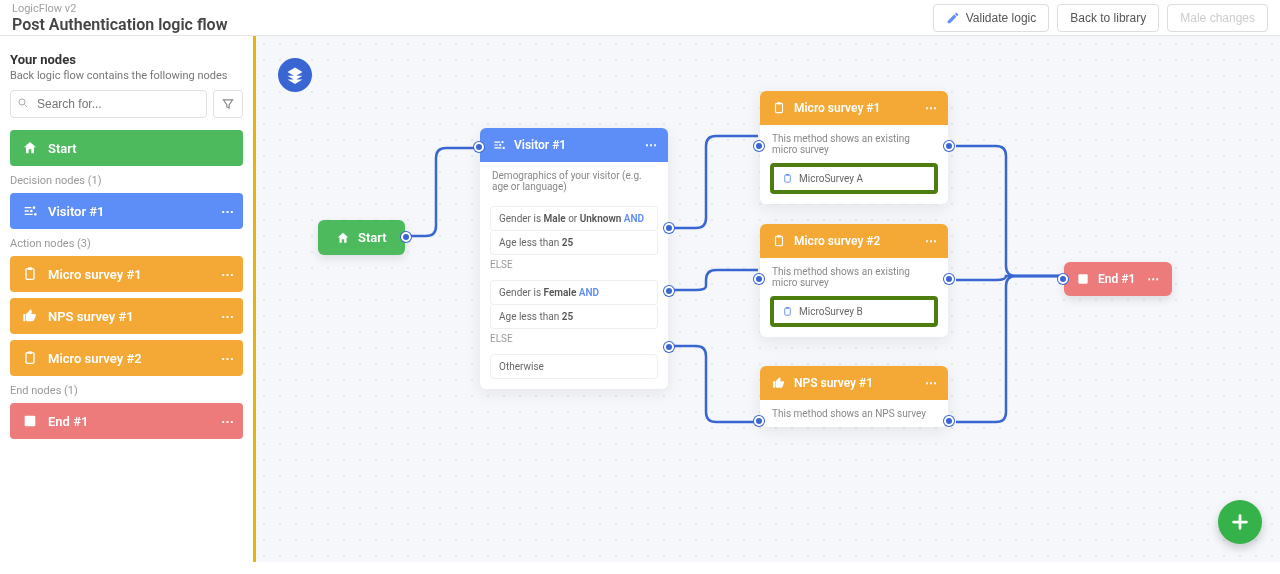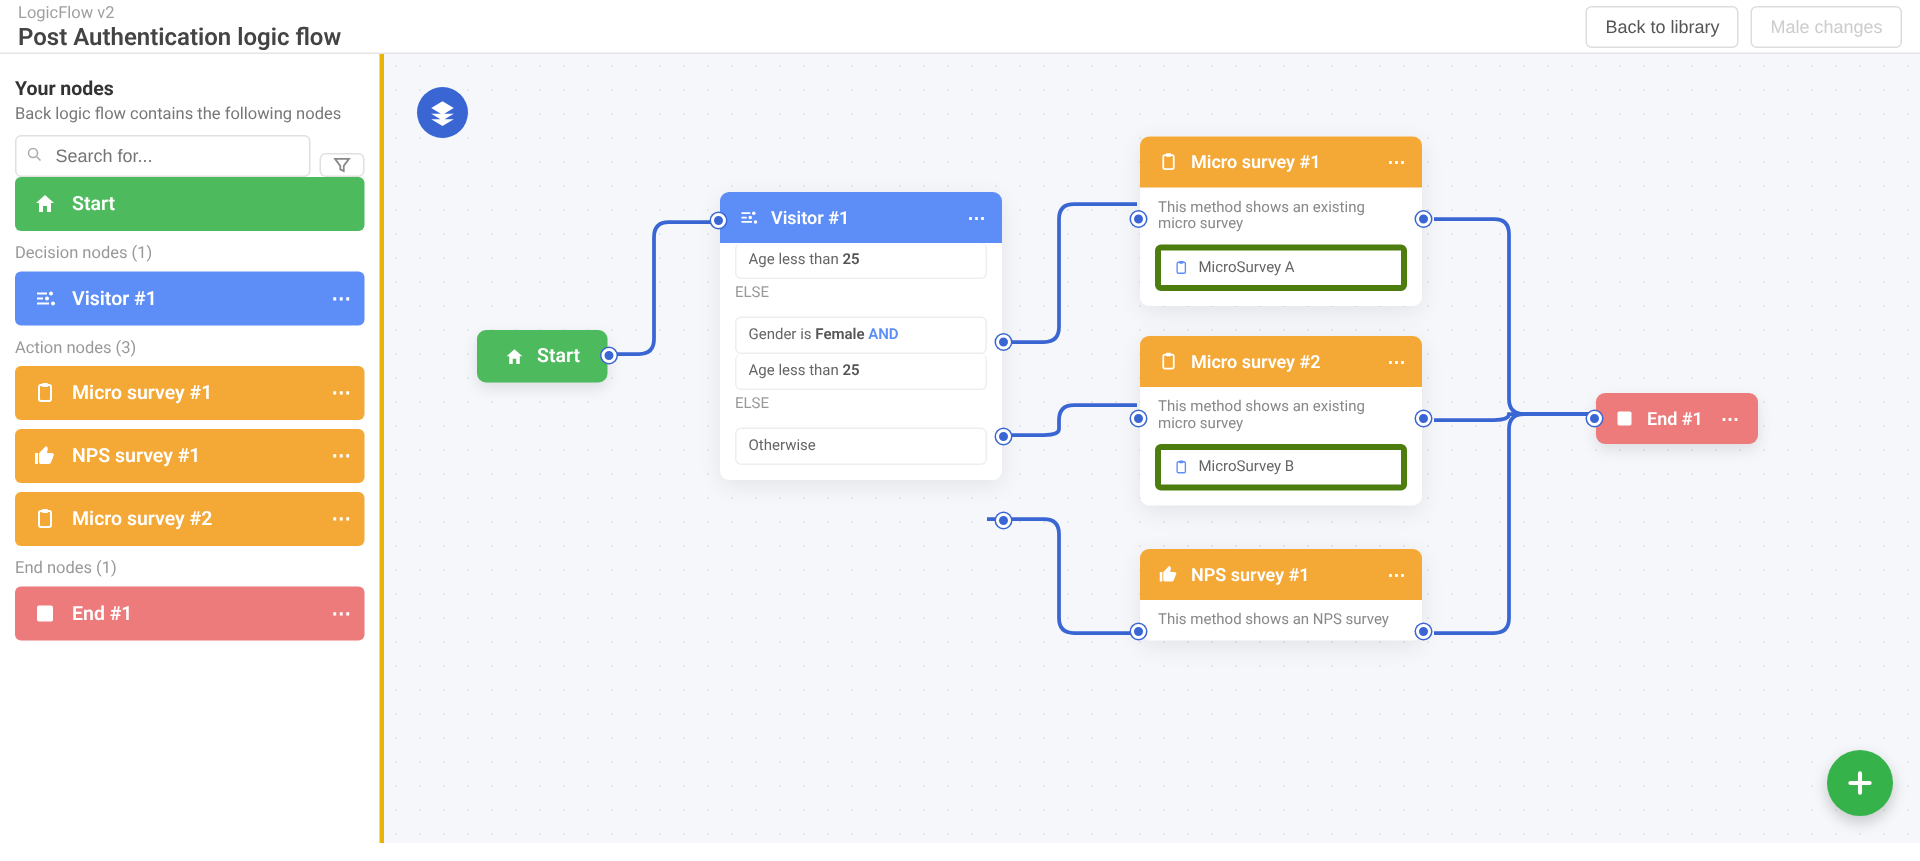--- a/index.html
+++ b/index.html
@@ -12,21 +12,21 @@
 .header-right { display: flex; gap: 8px; }
 .btn { display: inline-flex; align-items: center; gap: 6px; padding: 6px 12px; border: 1px solid #ddd; border-radius: 4px; background: #fff; cursor: pointer; font-size: 12px; color: #555; }
 .btn.disabled { color: #ccc; cursor: default; }
 .btn svg { width: 14px; height: 14px; }
 
 
 .main { display: flex; height: calc(100% - 48px); }
 .sidebar { width: 256px; padding: 16px 10px; border-right: 3px solid #eab308; }
 .sidebar h3 { font-size: 13px; font-weight: 700; color: #333; }
 .sidebar .sub { font-size: 11px; color: #777; margin-top: 2px; margin-bottom: 8px; }
-.search-row { display: flex; gap: 6px; margin-bottom: 0; align-items: flex-end; }
+.search-row { display: flex; gap: 6px; margin-bottom: 12px; }
 .search-box { position: relative; flex: 1; }
 .search-box input { width: 100%; padding: 6px 8px 6px 26px; border: 1px solid #e0e0e0; border-radius: 4px; font-size: 12px; }
 .search-box svg { position: absolute; left: 7px; top: 7px; width: 12px; height: 12px; color: #aaa; }
 .filter-btn { width: 30px; display: flex; align-items: center; justify-content: center; border: 1px solid #e0e0e0; border-radius: 4px; cursor: pointer; }
 .section-label { font-size: 11px; color: #999; margin: 8px 0 6px; }
 .pill { display: flex; align-items: center; gap: 10px; padding: 10px 12px; border-radius: 4px; color: #fff; font-size: 13px; font-weight: 600; margin-bottom: 6px; cursor: pointer; position: relative; }
 .pill .dots { position: absolute; right: 8px; letter-spacing: 1px; font-weight: 700; }
 .pill svg { width: 16px; height: 16px; flex-shrink: 0; }
 .green { background: #4dba5e; }
 .blue  { background: #5d8ef7; }
@@ -109,20 +109,26 @@
   </defs>
 </svg>
 
 <div class="header">
   <div class="header-left">
     <div class="breadcrumb">LogicFlow v2</div>
     <div class="title">Post Authentication logic flow</div>
   </div>
   <div class="header-right">
     <button class="btn">
+      <svg viewBox="0 0 24 24" style="color:#5d8ef7">
+          <use href="#i-pencil"></use>
+        </svg>
+      <span>Validate logic</span>
+    </button>
+    <button class="btn">
         <span>Back to library</span>
       </button>
     <button class="btn disabled">
         <span>Male changes</span>
       </button>
   </div>
 </div>
 
 <div class="main">
 
@@ -220,21 +226,25 @@
     </div>
 
     <div class="node" style="left:224px; top:92px; width:188px">
       <div class="node-header blue">
         <svg viewBox="0 0 24 24">
             <use href="#i-sliders"></use>
           </svg>
         <span>Visitor #1</span>
         <span class="dots">⋯</span>
       </div>
+      <div class="node-desc">Demographics of your visitor (e.g. age or language)</div>
       <div class="node-body">
+        <div class="rule-box">
+          <span>Gender is</span> <span class="bold">Male</span> <span>or</span> <span class="bold">Unknown</span> <span class="and">AND</span>
+        </div>
         <div class="rule-box" style="border-top:none; margin-top:0">
           <span>Age less than</span> <span class="bold">25</span>
         </div>
         <div class="else-row">ELSE</div>
         <div class="rule-box">
           <span>Gender is</span> <span class="bold">Female</span> <span class="and">AND</span>
         </div>
         <div class="rule-box" style="border-top:none; margin-top:0">
           <span>Age less than</span> <span class="bold">25</span>
         </div>

